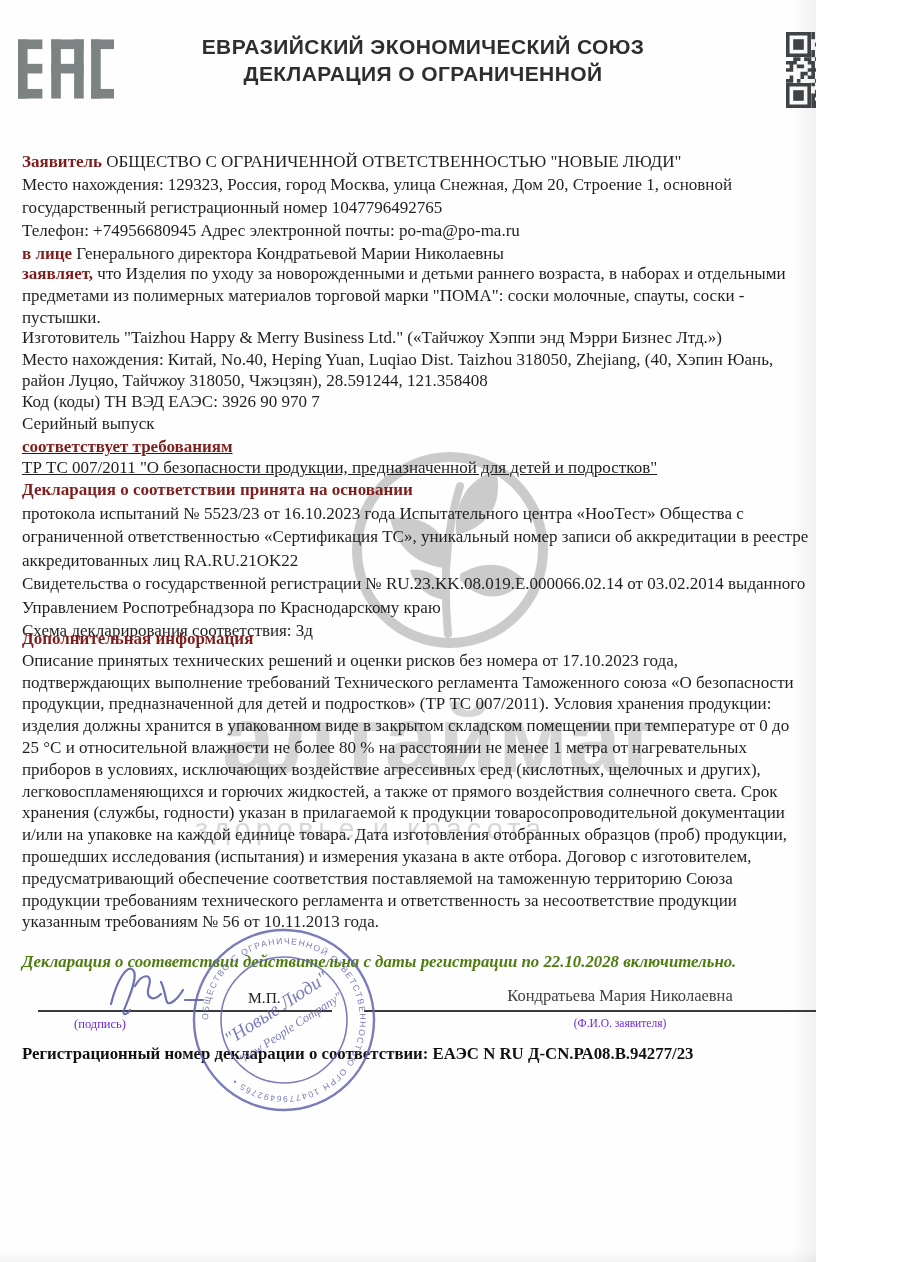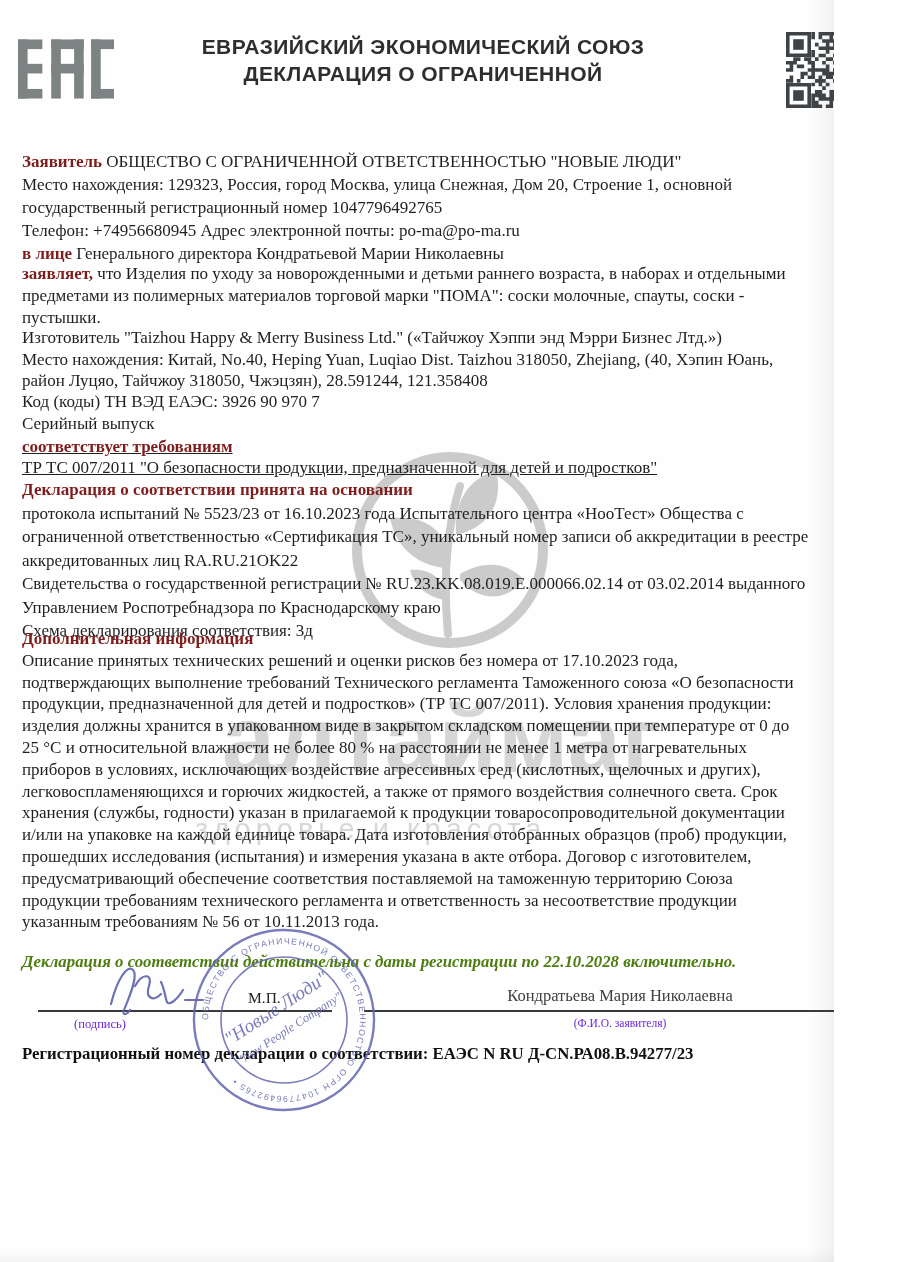--- a/index.html
+++ b/index.html
@@ -1,17 +1,17 @@
 <!DOCTYPE html>
 <html><head>
 <meta charset="utf-8">
 <style>
   html,body{margin:0;padding:0;background:#ffffff;}
   .page{position:relative;width:816px;height:1262px;background:#fefefe;overflow:hidden;
-        font-family:"Liberation Serif",serif;color:#222;padding-left:18px;}
+        font-family:"Liberation Serif",serif;color:#222;}
   .scan-edge-r{position:absolute;right:0;top:0;width:26px;height:100%;
         background:linear-gradient(to left,rgba(0,0,0,.05),rgba(0,0,0,0));}
   .scan-edge-b{position:absolute;left:0;bottom:0;width:100%;height:14px;
         background:linear-gradient(to top,rgba(0,0,0,.04),rgba(0,0,0,0));}
   
   .eac-logo{position:absolute;left:18px;top:28px;}
   .doc-title{position:absolute;left:113px;top:33px;width:620px;text-align:center;
         font-family:"Liberation Sans",sans-serif;font-weight:bold;font-size:21px;
         line-height:27px;color:#2e2e2e;letter-spacing:.4px;}
   .qr{position:absolute;left:786px;top:32px;width:76px;height:76px;}

